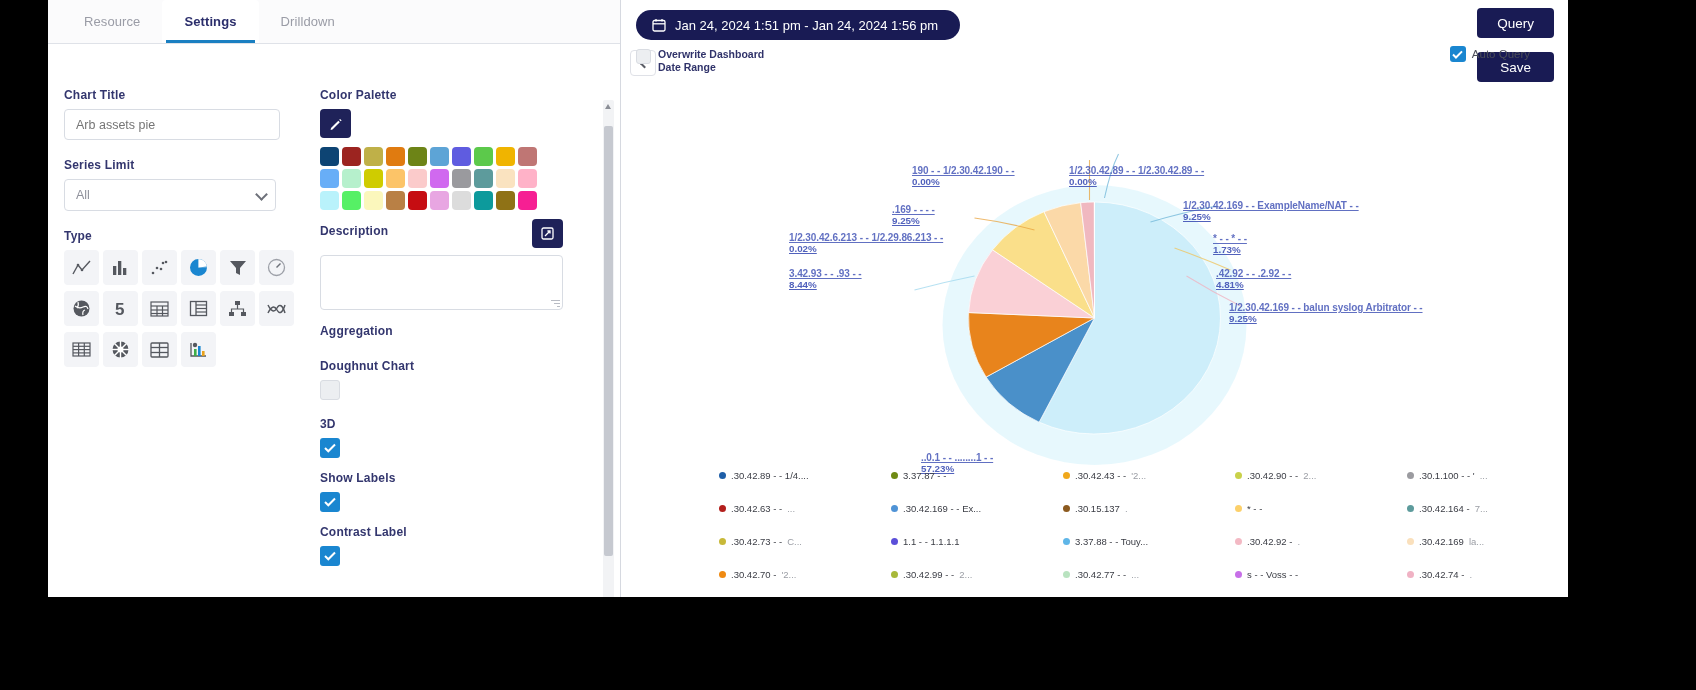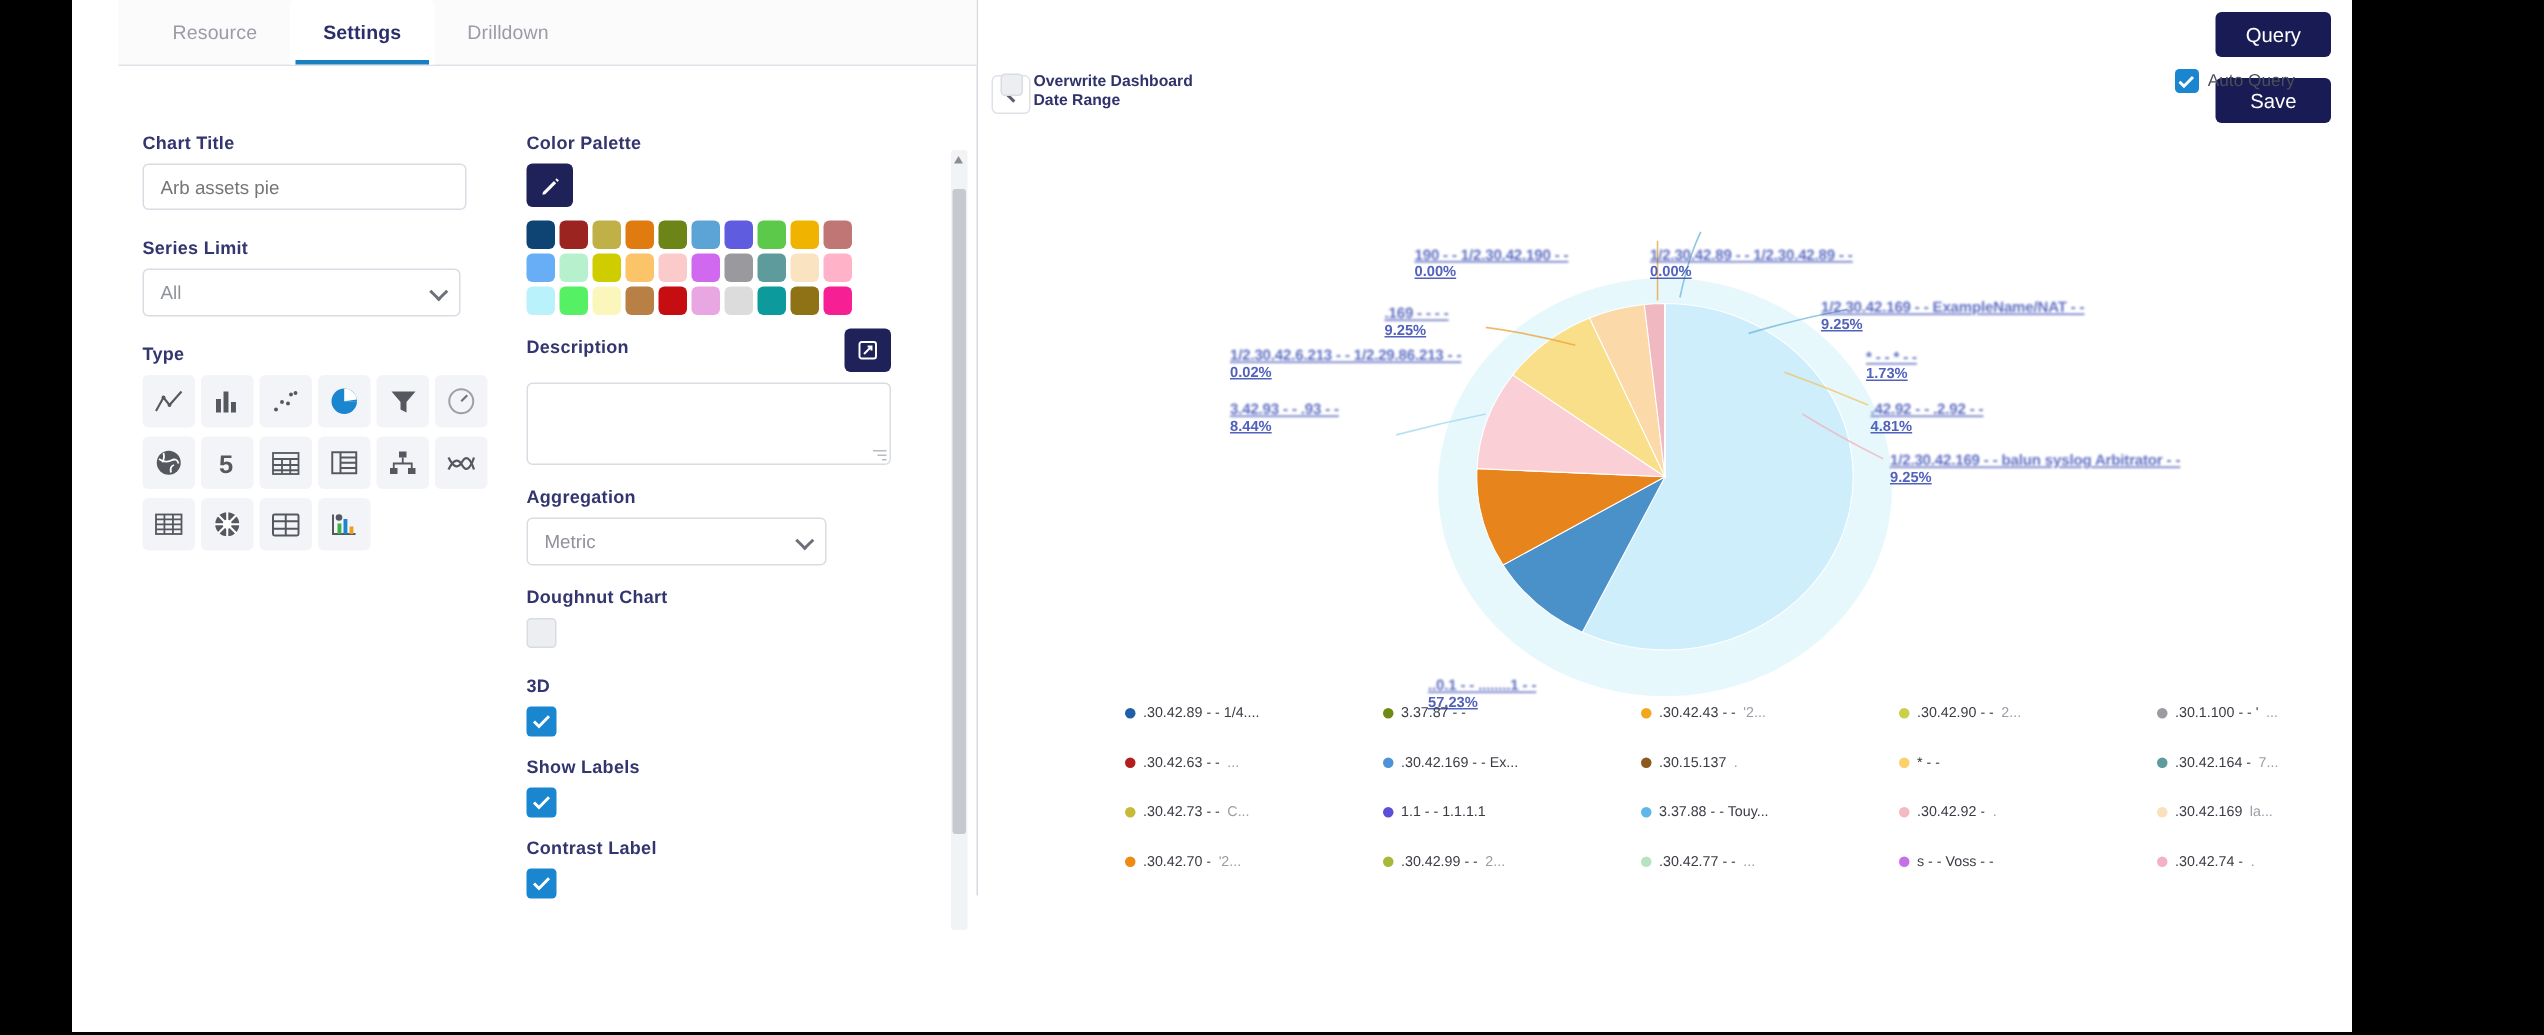--- a/index.html
+++ b/index.html
@@ -4,25 +4,24 @@
 <style>
   * { box-sizing: border-box; margin: 0; padding: 0; }
   html, body {
     width: 1696px; height: 690px;
     background: #000;
     font-family: "Liberation Sans", sans-serif;
     overflow: hidden;
   }
   #app {
     position: absolute; left: 48px; top: 0;
-    width: 1520px; height: 688px;
+    width: 1520px; height: 597px;
     background: #ffffff;
     display: flex;
     overflow: hidden;
-    padding-left: 31px;
   }
 
   
   .left-panel {
     width: 573px; height: 597px;
     background: #ffffff;
     border-right: 1px solid #d6d9e0;
     position: relative;
     flex: none;
   }
@@ -540,26 +539,20 @@
           <div class="textarea">
             <span class="resizer">
                 <i></i>
                 <i></i>
                 <i></i>
               </span>
           </div>
 
           <div style="height:14px"></div>
           <div class="fld-label">Aggregation</div>
-          <div class="sel-wrap" style="width:200px">
-            <div class="sel-input" style="width:200px">
-                <span>Metric</span>
-              </div>
-            <span class="chev"></span>
-          </div>
 
           <div style="height:14px"></div>
           <div class="fld-label">Doughnut Chart</div>
           <span class="cb off"></span>
 
           <div style="height:13px"></div>
           <div class="fld-label">3D</div>
           <span class="cb on">
             <svg width="12" height="10" viewBox="0 0 12 10">
                 <polyline points="1,5 4.3,8.3 11,1.5" fill="none" stroke="#fff" stroke-width="2"></polyline>
@@ -593,20 +586,29 @@
       </div>
     </div>
   </div>
 
   <div class="right-panel">
 
     <div class="collapse-btn">
         <span class="ch"></span>
       </div>
 
+    <div class="date-pill">
+      <svg class="cal-ico" viewBox="0 0 14 14">
+          <rect x="1" y="2.5" width="12" height="10.5" rx="1.4" fill="none" stroke="#fff" stroke-width="1.3"></rect>
+          <line x1="1" y1="5.8" x2="13" y2="5.8" stroke="#fff" stroke-width="1.3"></line>
+          <line x1="4" y1="1" x2="4" y2="3.6" stroke="#fff" stroke-width="1.3"></line>
+          <line x1="10" y1="1" x2="10" y2="3.6" stroke="#fff" stroke-width="1.3"></line>
+        </svg>
+      <span>Jan 24, 2024 1:51 pm - Jan 24, 2024 1:56 pm</span>
+    </div>
 
     <div class="ow-row">
       <span class="cb off" style="width:15px;height:15px;margin-top:1px"></span>
       <span class="ow-text">Overwrite Dashboard
 Date Range</span>
     </div>
 
     <div class="hdr-btns">
       <button class="hdr-btn">Query</button>
       <button class="hdr-btn">Save</button>

